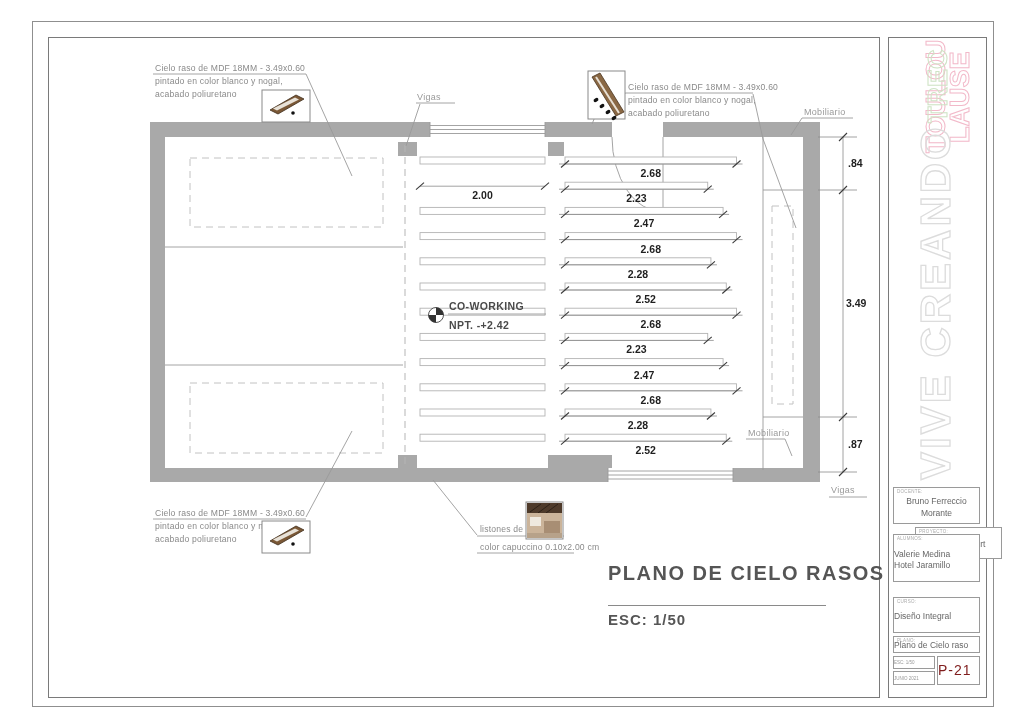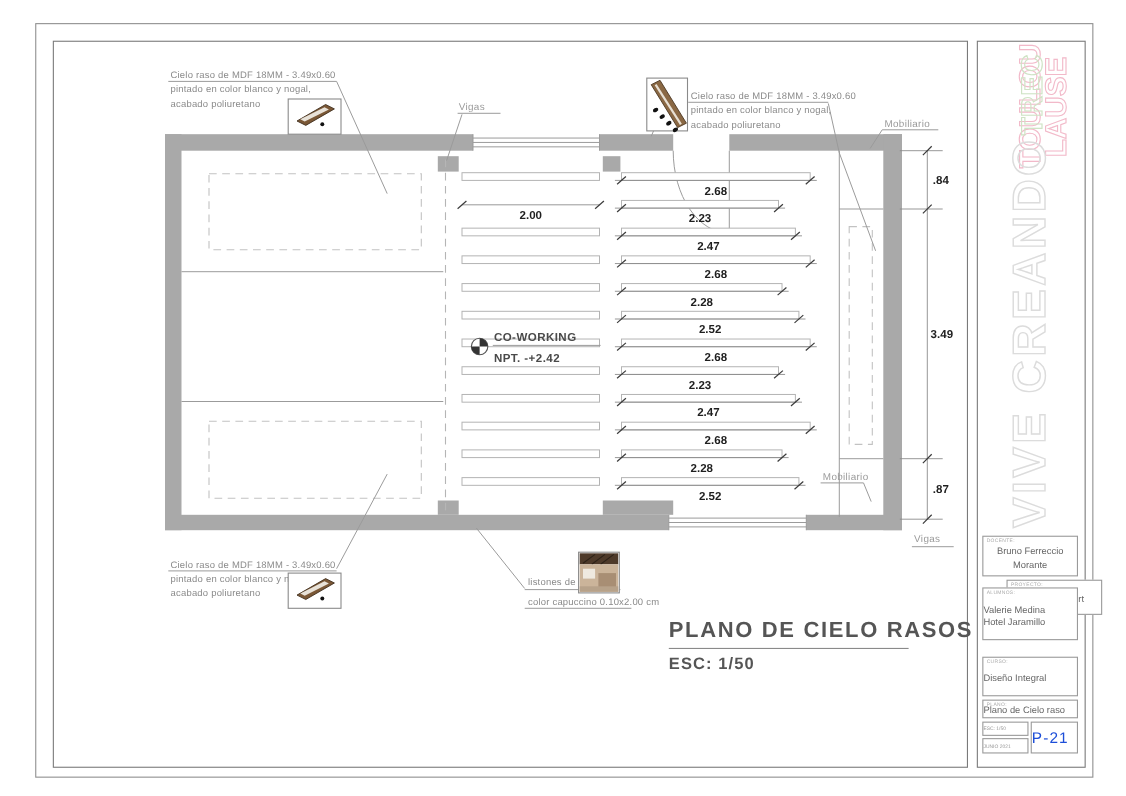--- a/index.html
+++ b/index.html
@@ -24,39 +24,39 @@
   .dashline{stroke:#b5b5b5;stroke-width:1;stroke-dasharray:7 5;fill:none;}
   .t-note{font-family:"Liberation Sans",sans-serif;font-size:8.6px;fill:var(--note-text);letter-spacing:0.2px;}
   .t-lab{font-family:"Liberation Sans",sans-serif;font-size:9px;fill:#9a9a9a;letter-spacing:0.3px;}
   .t-dim{font-family:"Liberation Sans",sans-serif;font-size:10.5px;font-weight:bold;fill:var(--dim-text);}
   .t-room{font-family:"Liberation Sans",sans-serif;font-size:10.5px;font-weight:bold;fill:#4a4a4a;letter-spacing:0.4px;}
   .vignette-frame{fill:#ffffff;stroke:#8a8a8a;stroke-width:1;}
 
   
   .title-wrap{position:absolute;left:608px;top:562px;width:218px;}
   .plan-title{font-size:20px;font-weight:bold;color:var(--title-text);letter-spacing:1.5px;
-              border-bottom:1.5px solid #8a8a8a;padding-bottom:4px;white-space:nowrap;}
+              border-bottom:1.5px solid #8a8a8a;padding-bottom:20px;white-space:nowrap;}
   .plan-scale{font-size:15px;font-weight:bold;color:var(--title-text);letter-spacing:1px;margin-top:5px;}
 
   
   .tb-logo{position:absolute;left:-8px;top:16px;width:112px;height:86px;transform:rotate(-90deg);
            display:flex;flex-direction:column;justify-content:center;}
   .tb-logo span{font-size:27px;font-weight:bold;line-height:0.9;letter-spacing:0px;
                 color:transparent;-webkit-text-stroke:1px var(--accent-pink);}
   .tb-logo .logo-green{-webkit-text-stroke:1px var(--accent-green);margin-left:30px;margin-top:-46px;}
   .tb-logo .logo-l2{margin-left:10px;}
   .tb-watermark{position:absolute;left:-118px;top:248px;width:330px;height:58px;transform:rotate(-90deg);
                 font-size:42px;font-weight:bold;letter-spacing:3px;text-align:center;line-height:58px;
                 color:transparent;-webkit-text-stroke:1.3px var(--watermark);white-space:nowrap;}
   .tb-cell{position:absolute;left:4px;width:87px;border:1px solid #9a9a9a;background:#fff;
            display:flex;align-items:center;justify-content:flex-start;box-sizing:border-box;}
   .tb-cap{position:absolute;top:1px;left:3px;font-size:4.5px;color:#aaa;letter-spacing:0.3px;}
   .tb-val{font-size:8.5px;color:#666;text-align:center;line-height:1.35;padding-top:4px;}
   .tb-val-sm{font-size:4.5px;color:#999;padding-top:2px;}
-  .tb-sheet{font-size:14px;color:#1d4ed8;letter-spacing:1px;font-weight:normal;padding-top:0;}
+  .tb-sheet{font-size:14px;color:#7f1d1d;letter-spacing:1px;font-weight:normal;padding-top:0;}
 </style>
 </head>
 <body>
 
 <div class="page-border"></div>
 <div class="main-frame"></div>
 
 <svg id="plan-svg" viewBox="0 0 1024 724">
 
   <g>

